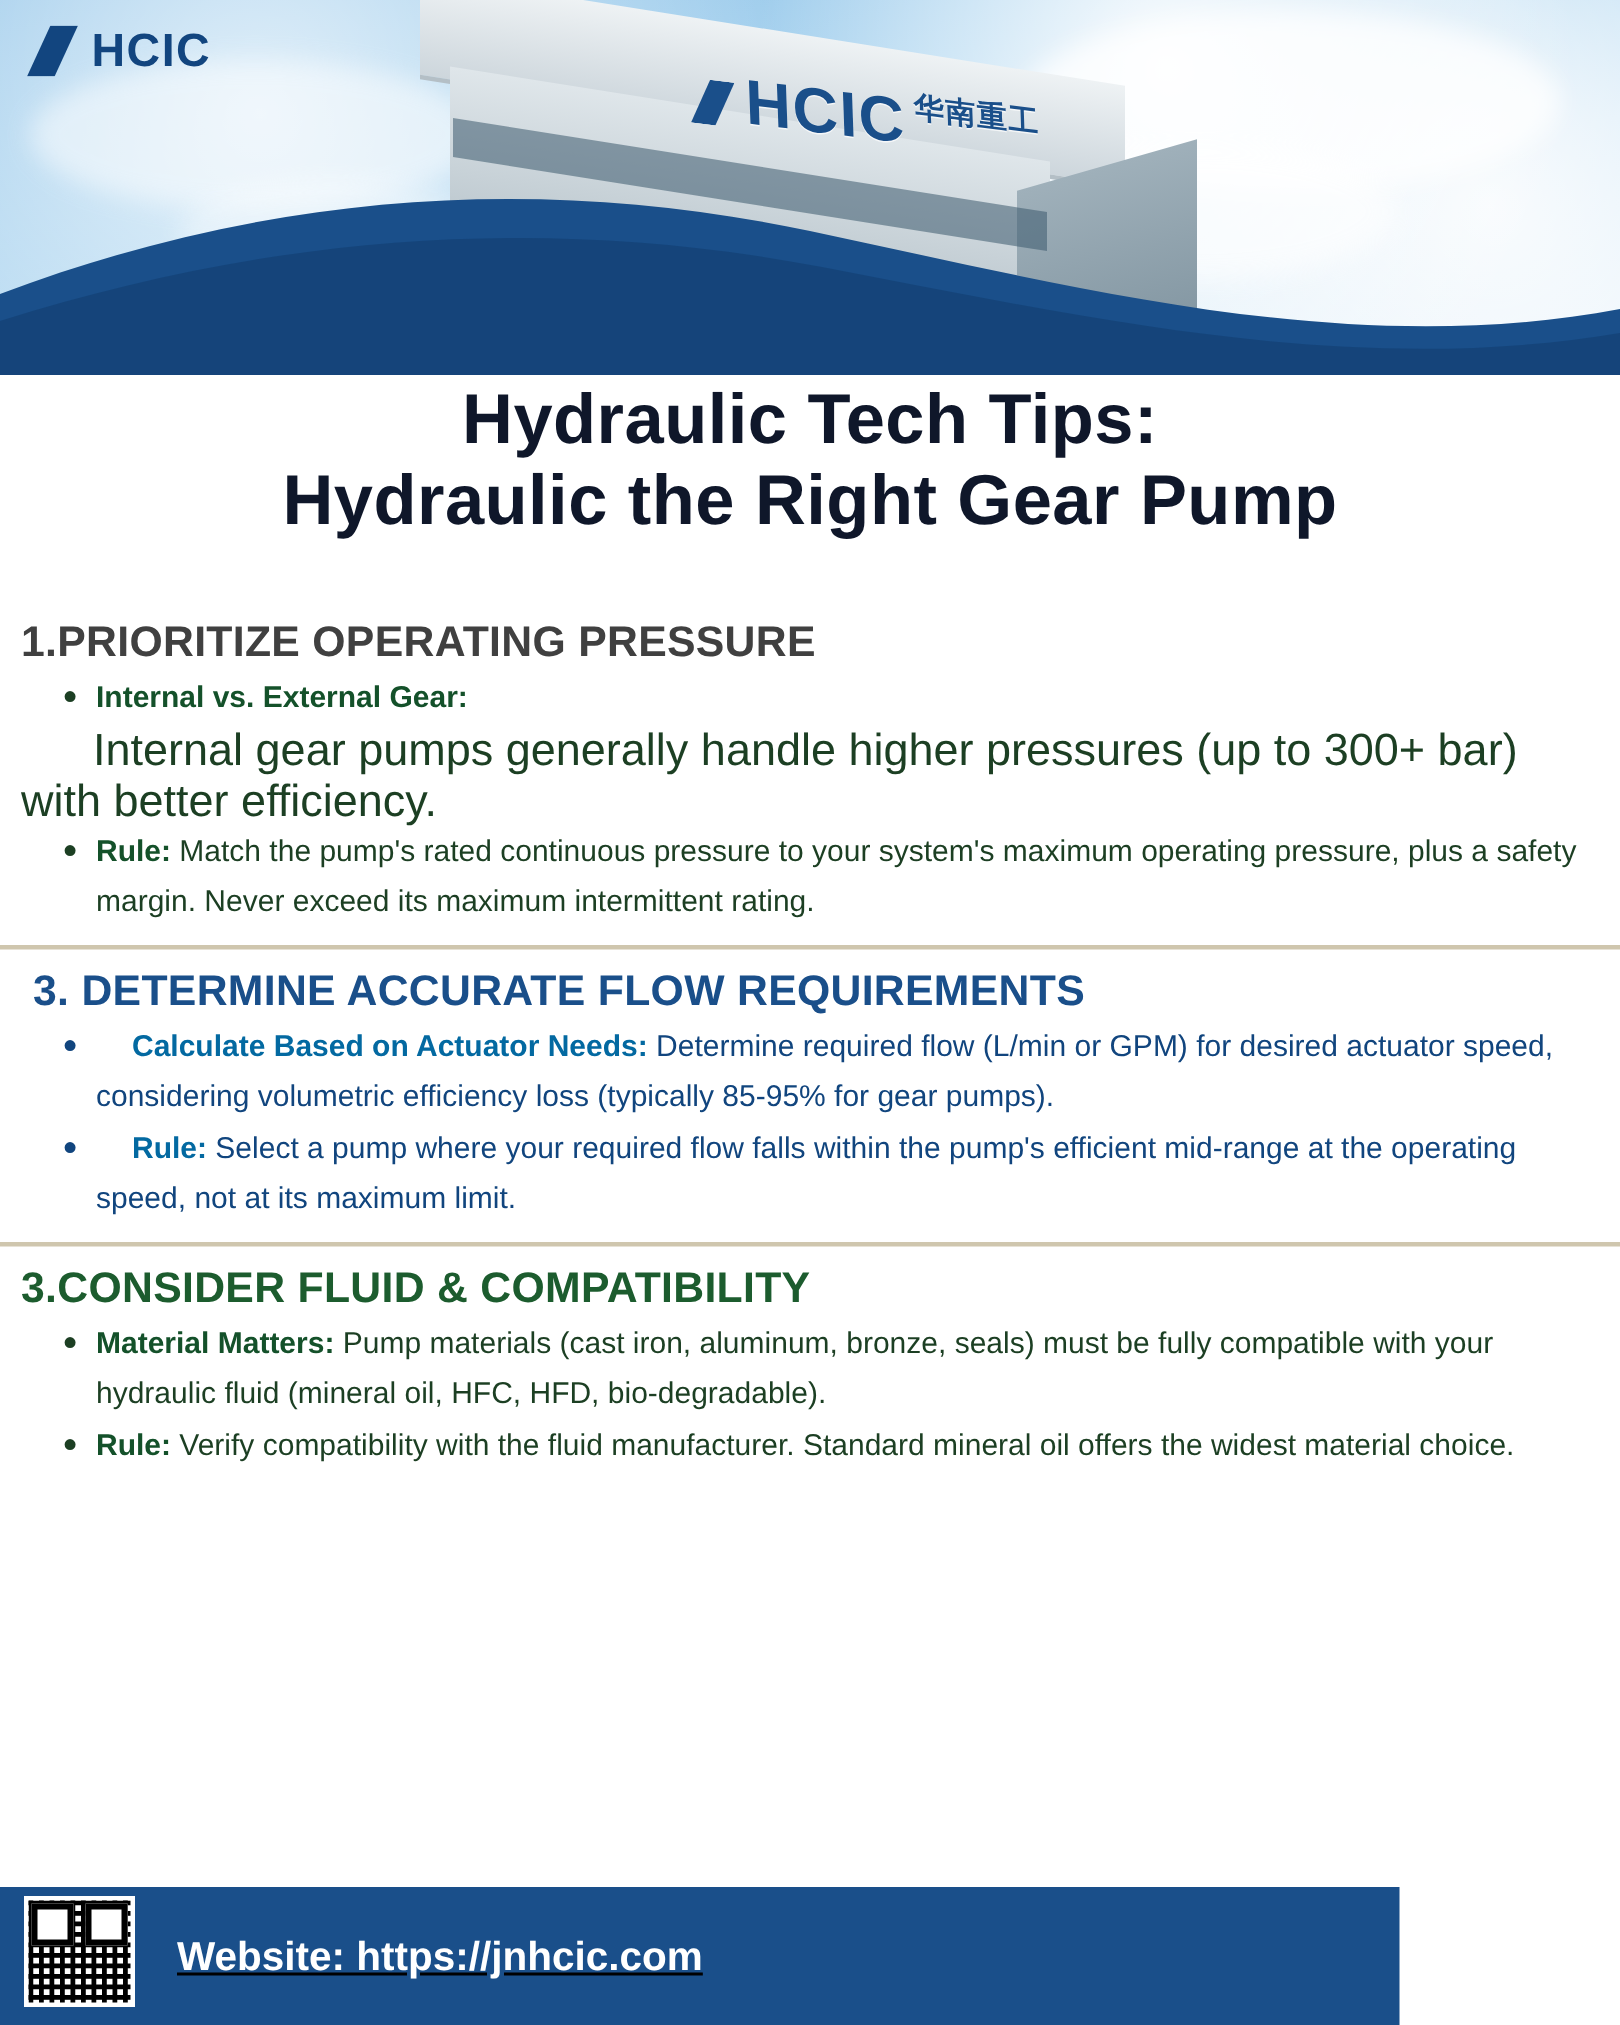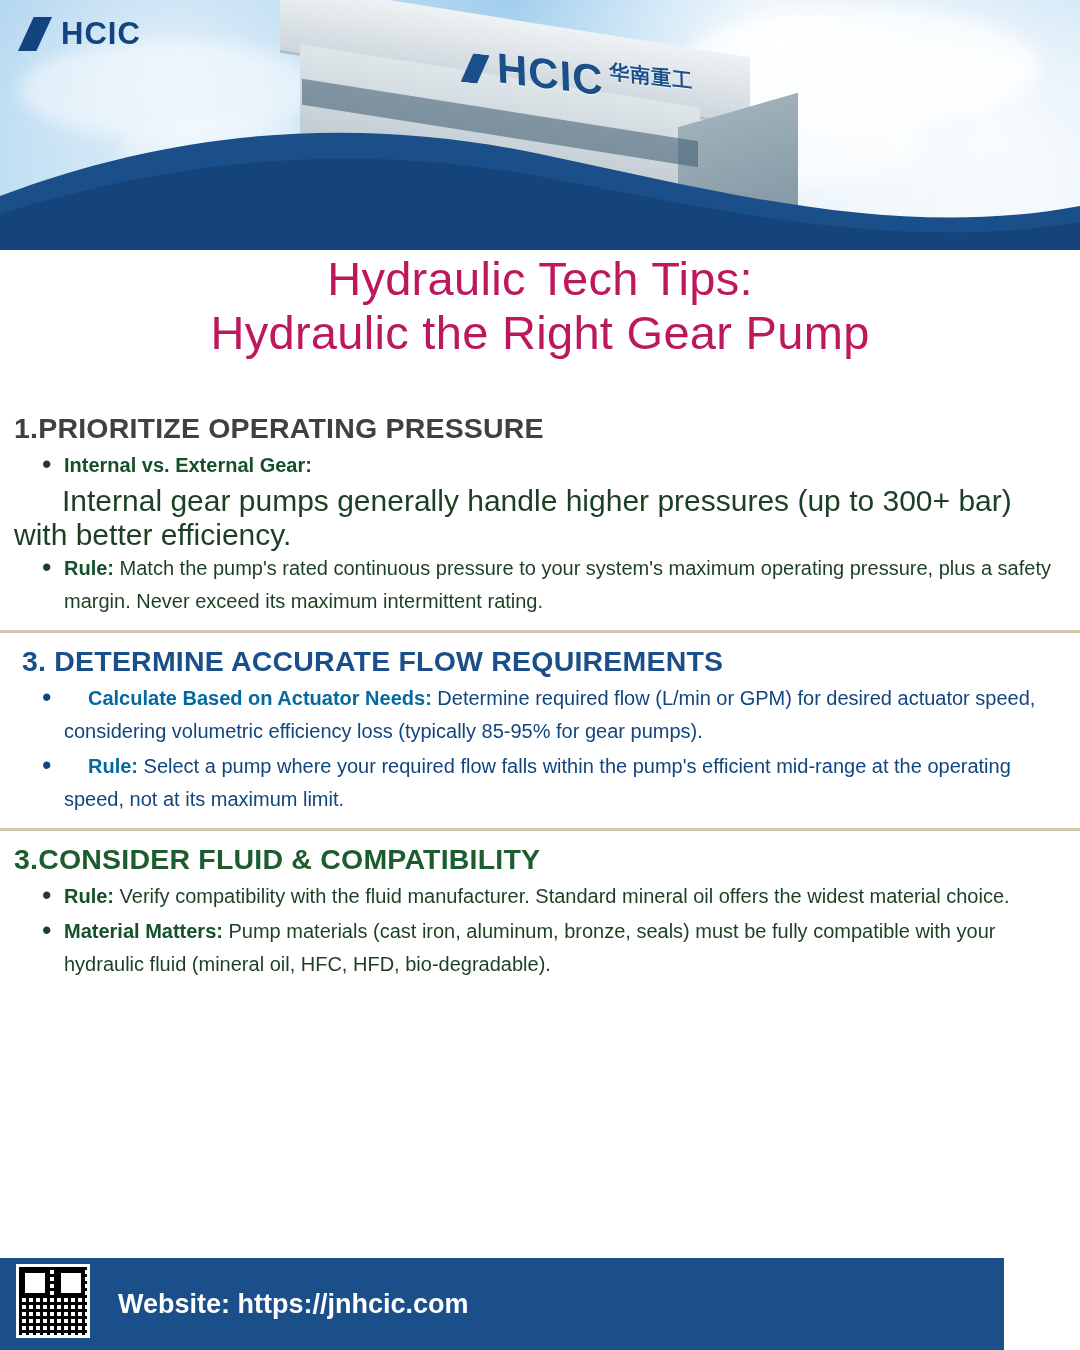--- a/index.html
+++ b/index.html
@@ -132,22 +132,22 @@
     color: #12457f; letter-spacing: 1px;
   }
 
   
   .title-wrap {
     position: absolute;
     top: 252px; left: 0; width: 1080px;
     text-align: center;
   }
   .title-line {
-    color: #be185d;
-    font-weight: normal;
+    color: #0f172a;
+    font-weight: bold;
     font-size: 47px;
     line-height: 54px;
     letter-spacing: 0.3px;
   }
 
   
   .content {
     position: absolute;
     top: 400px; left: 0;
     width: 1080px;
@@ -196,24 +196,25 @@
     font-size: 30px;
     line-height: 34px;
     text-indent: 48px;
     color: #1c3f23;
   }
 
   
   .footer {
     position: absolute;
     left: 0; bottom: 0;
-    width: 1004px; height: 92px;
+    width: 933px; height: 92px;
     background: #1a4f8a;
     display: flex;
     align-items: center;
+    text-decoration: underline;
   }
   .qr {
     position: absolute;
     left: 16px; bottom: 12px;
     width: 74px; height: 74px;
     background: #ffffff;
     padding: 3px;
     z-index: 3;
   }
   .qr-inner {
@@ -301,22 +302,22 @@
       <ul class="bullets">
         <li><b>Calculate Based on Actuator Needs:</b><span> Determine required flow (L/min or GPM) for desired actuator speed, considering volumetric efficiency loss (typically 85-95% for gear pumps).</span></li>
         <li><b>Rule:</b><span> Select a pump where your required flow falls within the pump's efficient mid-range at the operating speed, not at its maximum limit.</span></li>
       </ul>
     </div>
     <div class="divider"></div>
 
     <div class="section sec-3">
       <div class="sec-head">3.CONSIDER FLUID &amp; COMPATIBILITY</div>
       <ul class="bullets">
+        <li><b>Material Matters:</b><span> Pump materials (cast iron, aluminum, bronze, seals) must be fully compatible with your hydraulic fluid (mineral oil, HFC, HFD, bio-degradable).</span></li>
         <li><b>Rule:</b><span> Verify compatibility with the fluid manufacturer. Standard mineral oil offers the widest material choice.</span></li>
-        <li><b>Material Matters:</b><span> Pump materials (cast iron, aluminum, bronze, seals) must be fully compatible with your hydraulic fluid (mineral oil, HFC, HFD, bio-degradable).</span></li>
       </ul>
     </div>
 
   </div>
 
   <div class="footer">
     <div class="footer-text">Website: https://jnhcic.com</div>
   </div>
   <div class="qr">
     <div class="qr-inner"></div>

